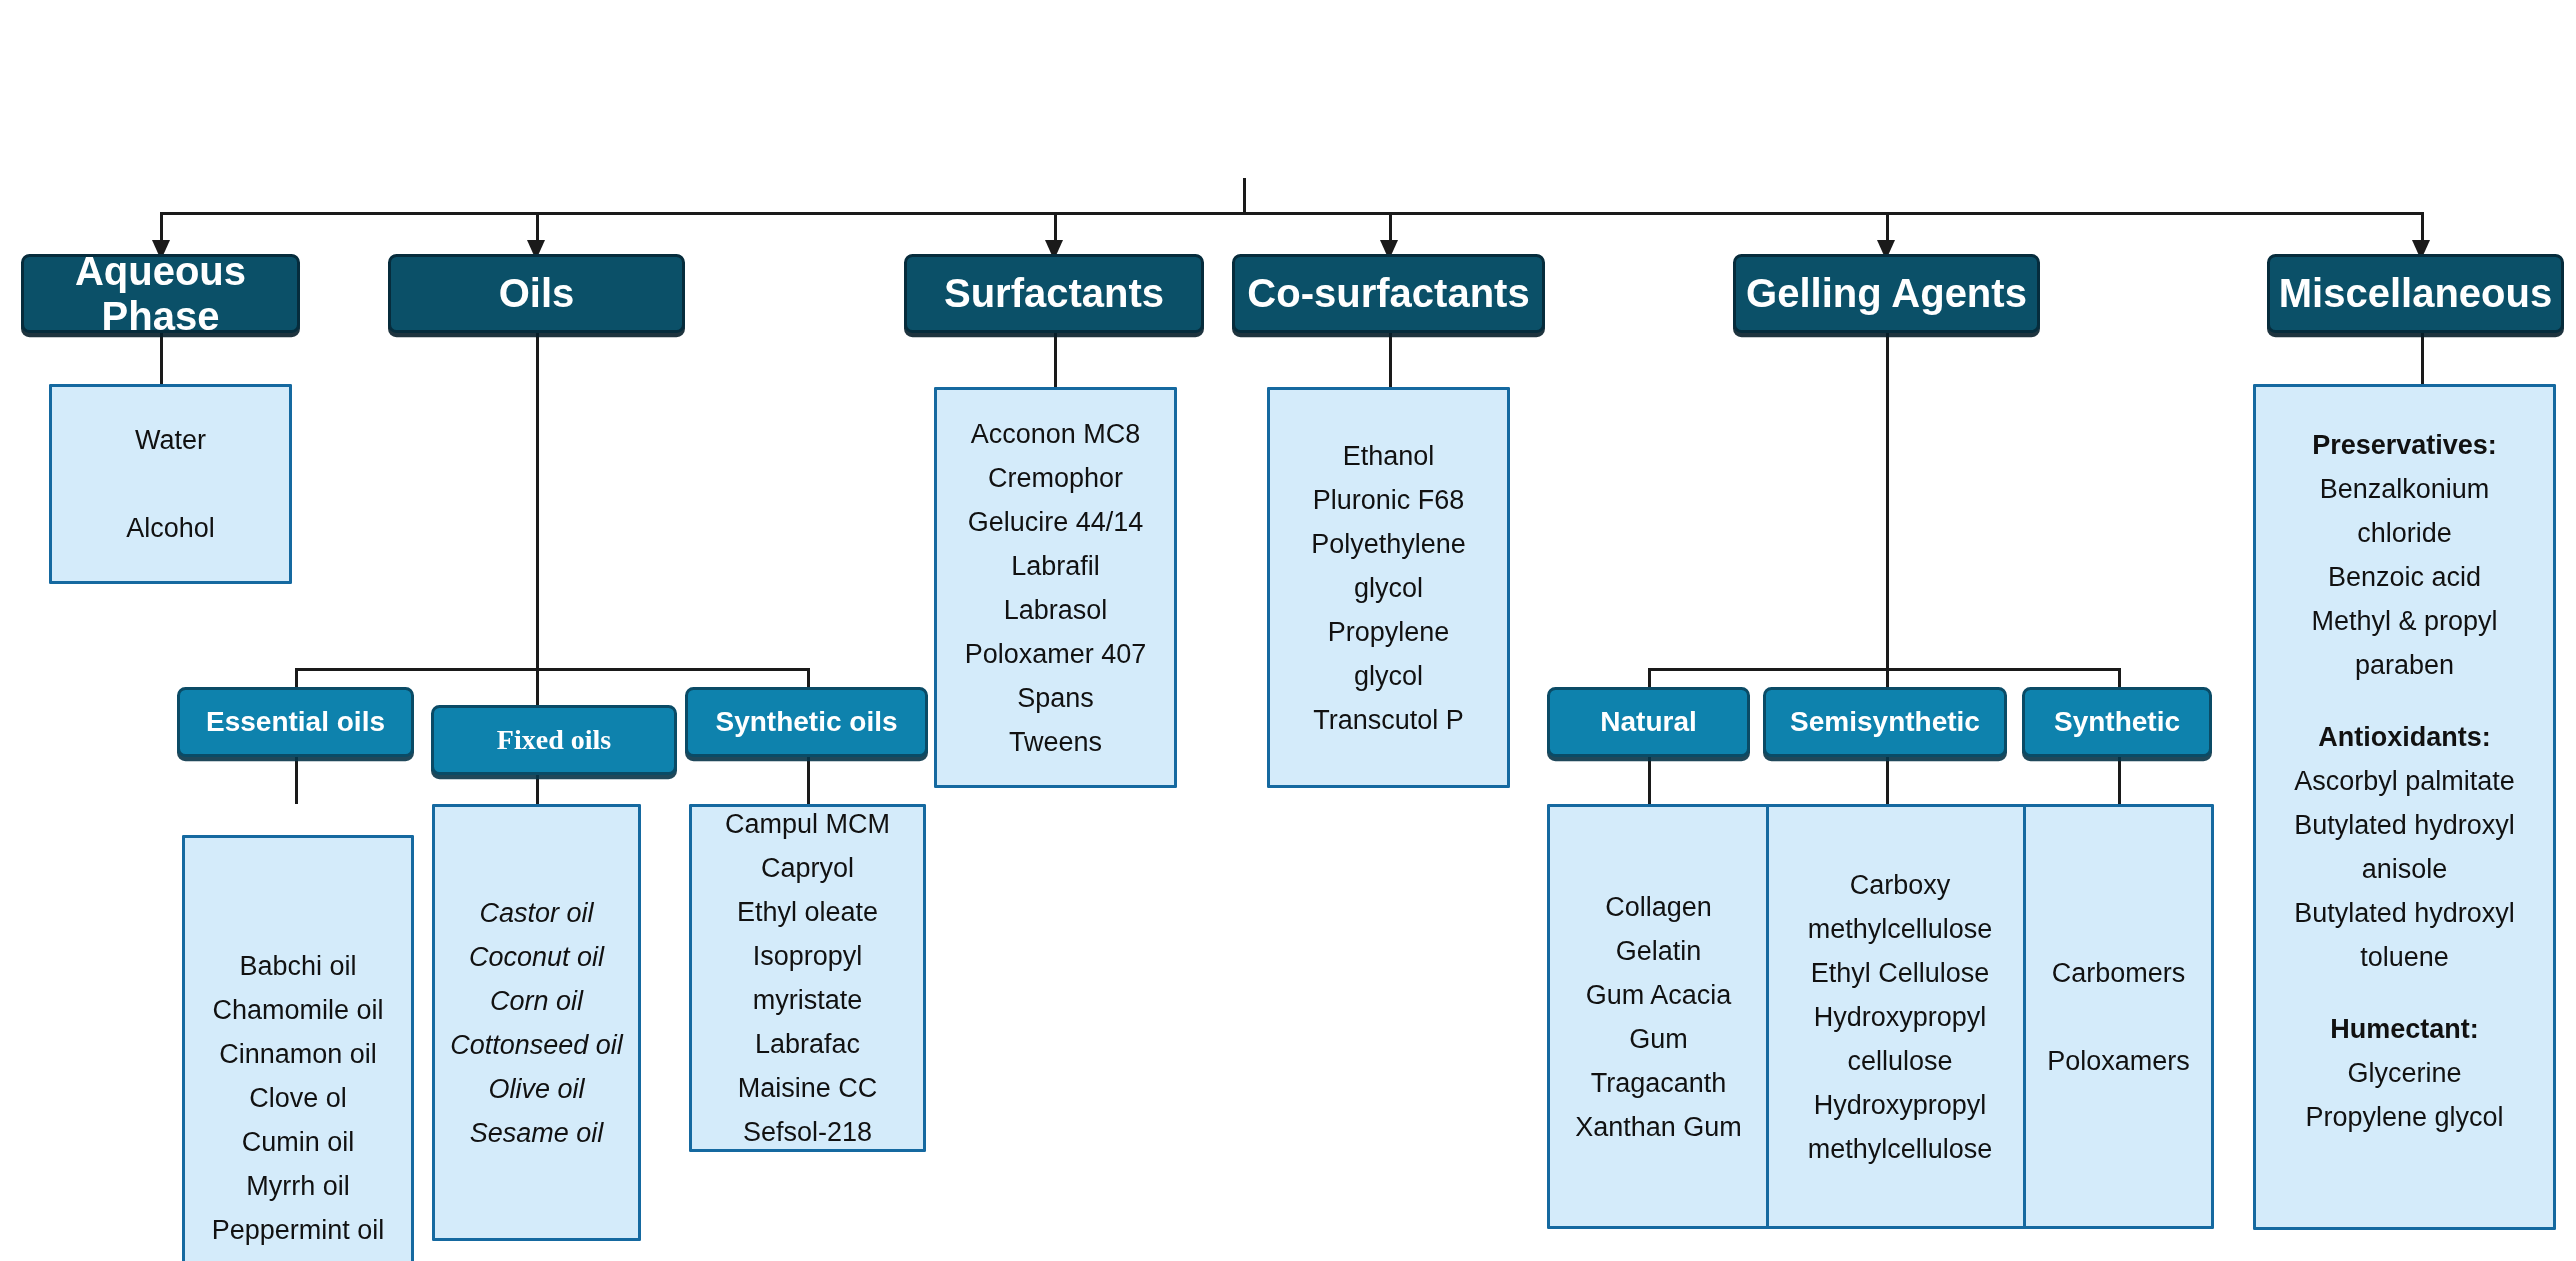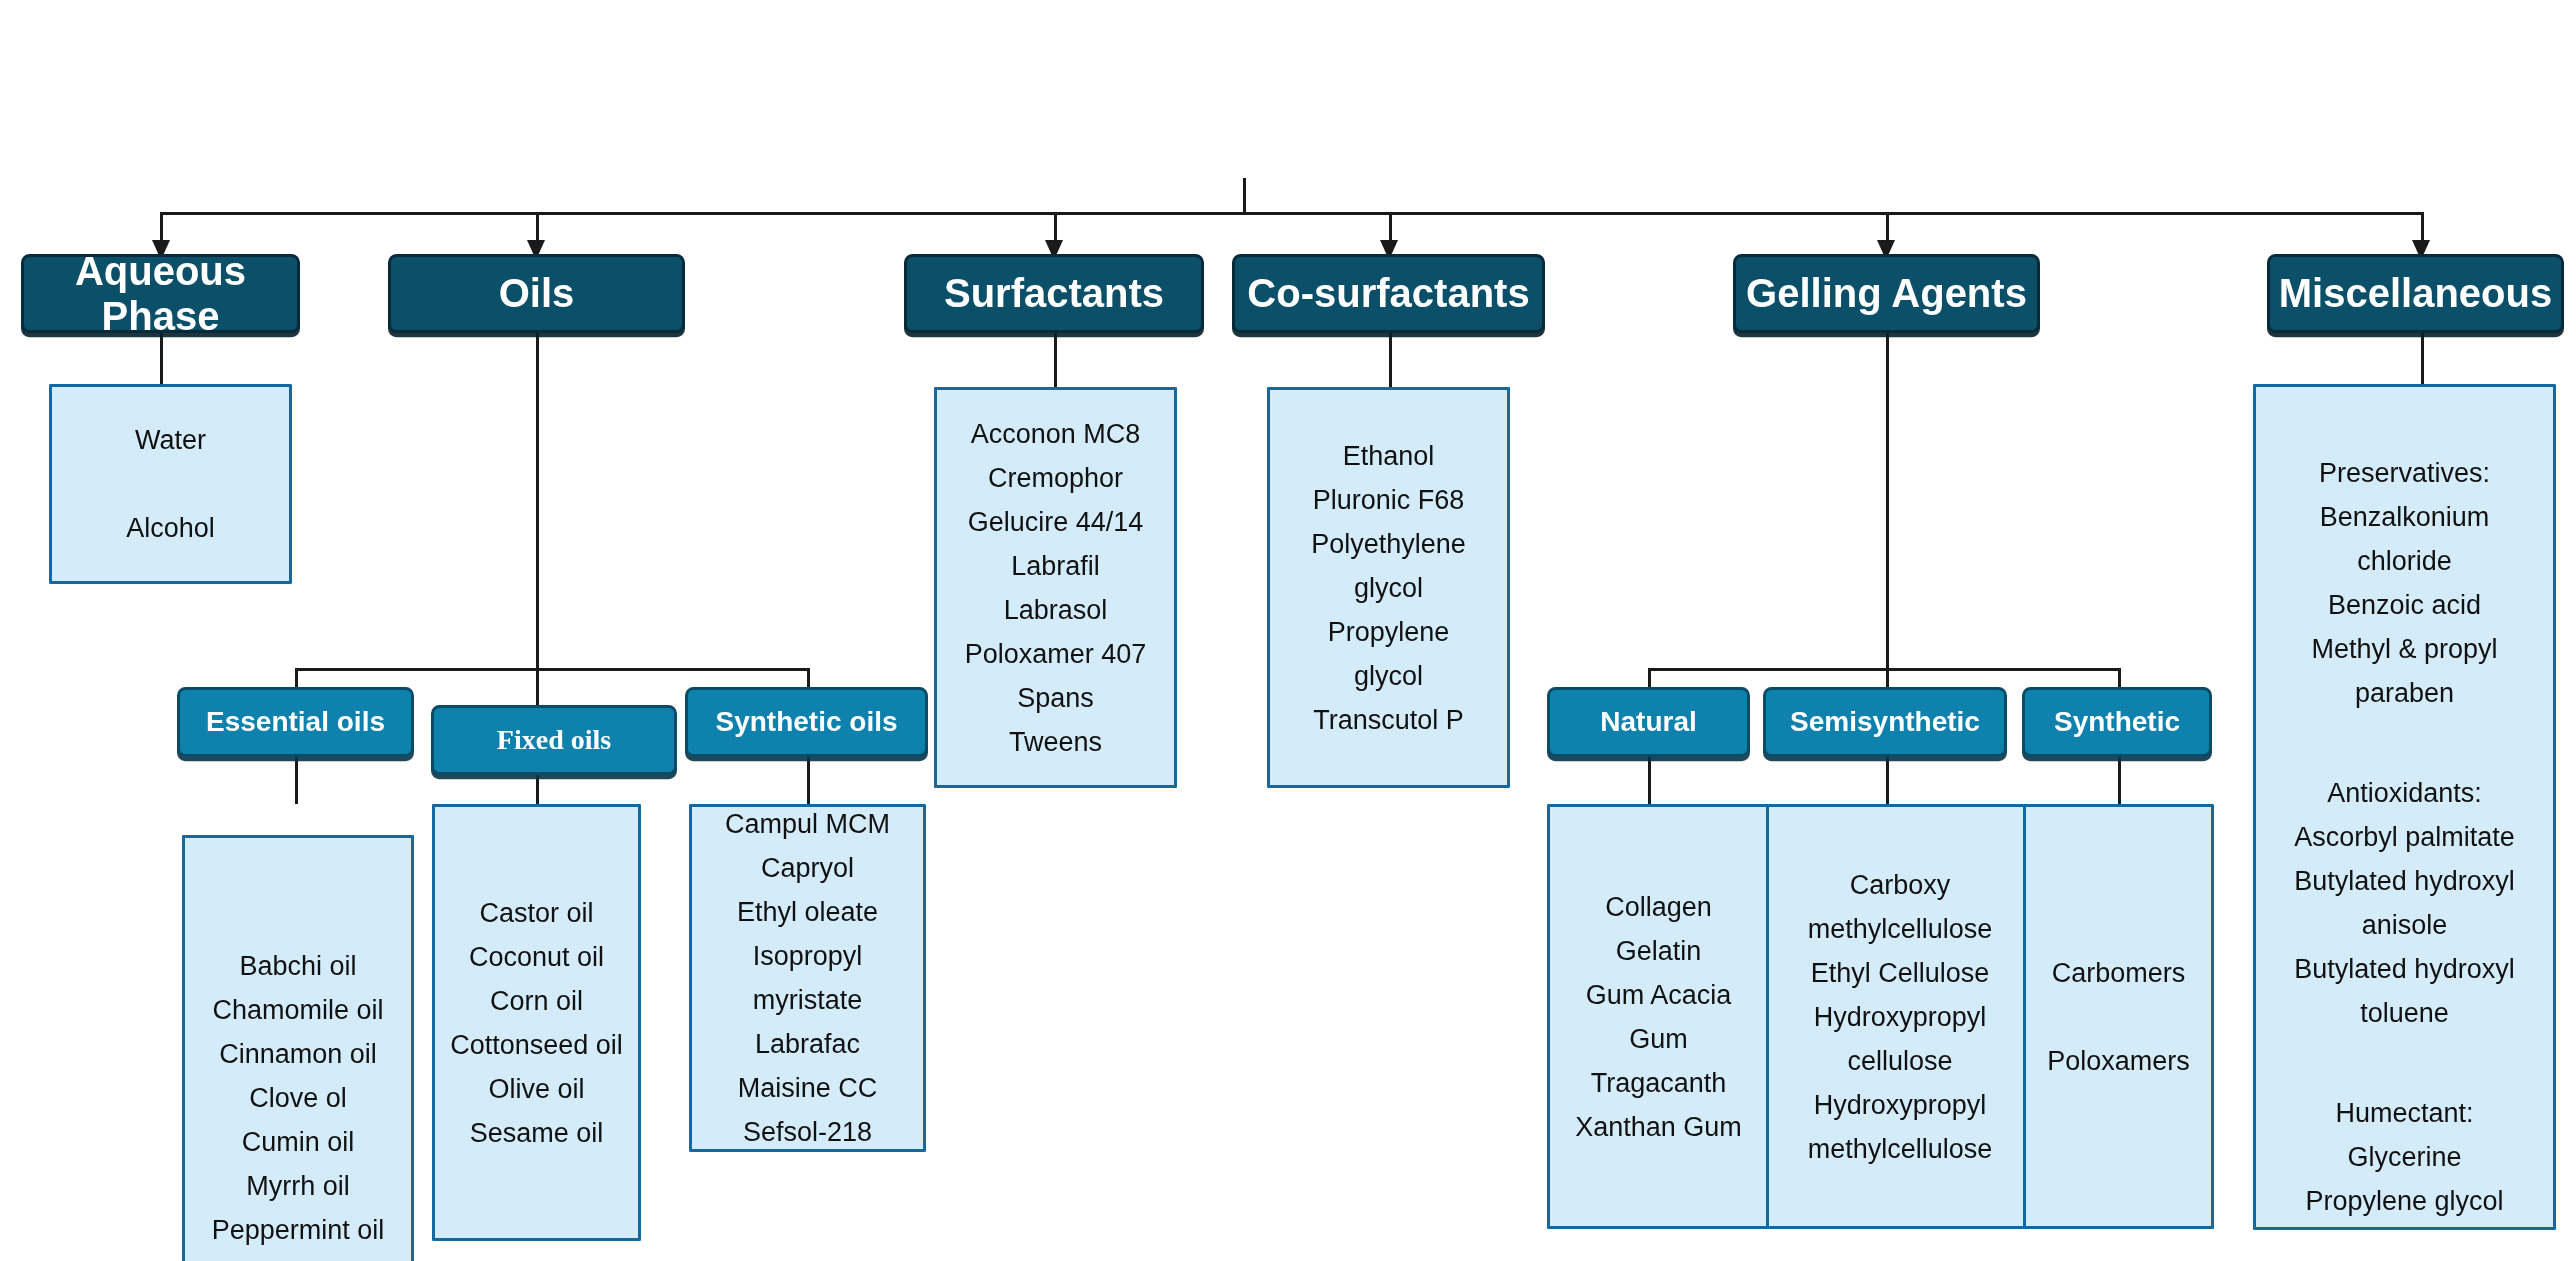--- a/index.html
+++ b/index.html
@@ -26,21 +26,21 @@
        box-shadow:0 4.2px 0 rgba(6,30,42,.9);}
 
   .sub{background:#0e82ad;border:3px solid #0a4b66;border-radius:8.5px;
        color:#ffffff;font-size:28px;font-weight:700;
        box-shadow:0 4.2px 0 rgba(8,52,72,.9);}
 
   .list{background:#d4ebfa;border:3px solid #1569a0;border-radius:1.2px;
         color:#111111;font-size:27px;line-height:1.63;font-weight:400;
         padding:8.5px 6px;}
   .list .inner{width:100%;}
-  .list .hd{font-weight:400;margin-top:28px;}
+  .list .hd{font-weight:700;}
   .list .sp{display:block;height:28px;}
 </style>
 </head>
 <body>
 
 <div id="stage">
 
   <div class="ln vl" style="left:1243px;top:178px;height:36px;"></div>
 
   <div class="ln hl" style="left:160px;top:212px;width:2262px;"></div>
@@ -178,21 +178,21 @@
     <span class="inner" style="white-space:pre-line;">Babchi oil
 Chamomile oil
 Cinnamon oil
 Clove ol
 Cumin oil
 Myrrh oil
 Peppermint oil</span>
   </div>
 
   <div class="node list" style="left:432px;top:804px;width:209px;height:437px;">
-    <span class="inner" style="white-space:pre-line;">Castor oil
+    <span class="inner" style="white-space:pre-line;font-style:italic;">Castor oil
 Coconut oil
 Corn oil
 Cottonseed oil
 Olive oil
 Sesame oil</span>
   </div>
 
   <div class="node list" style="left:689px;top:804px;width:237px;height:348px;">
     <span class="inner" style="white-space:pre-line;">Campul MCM
 Capryol

